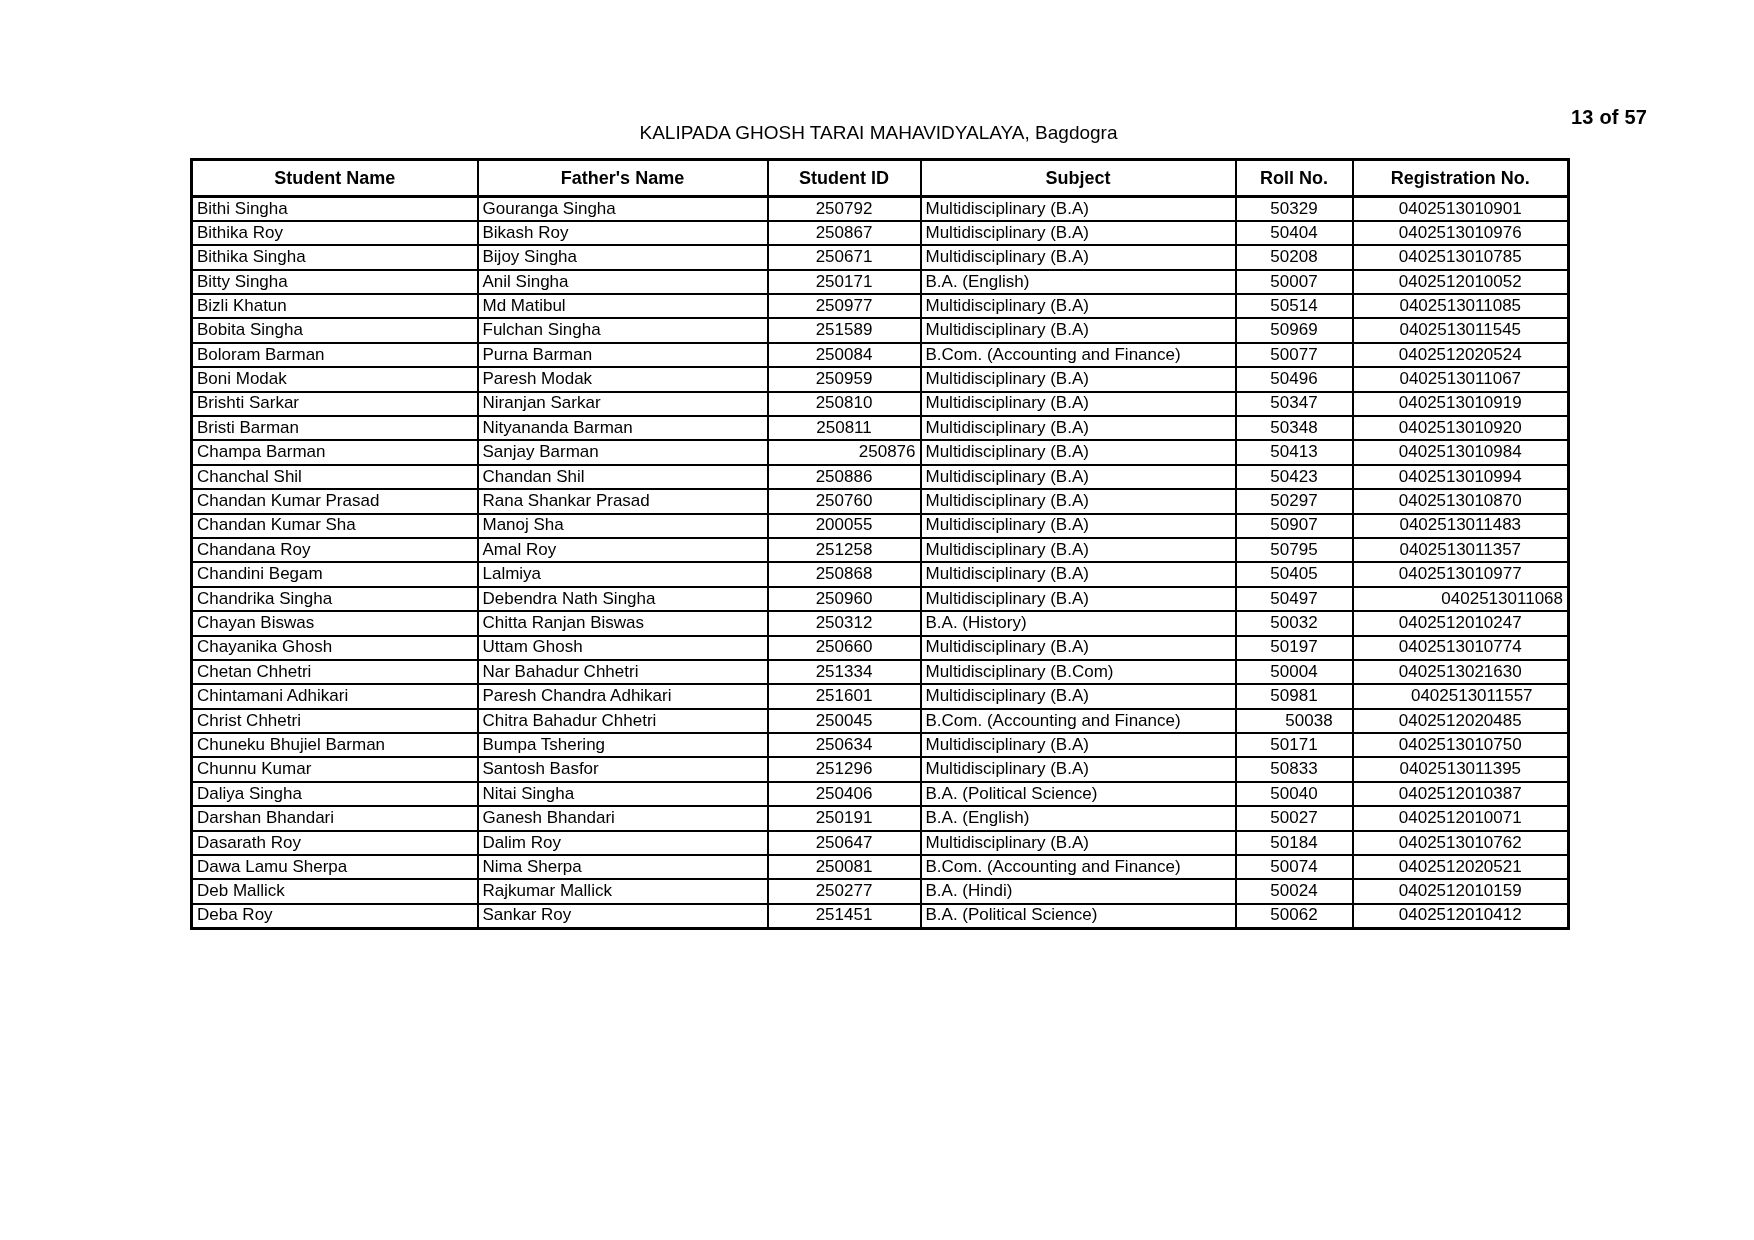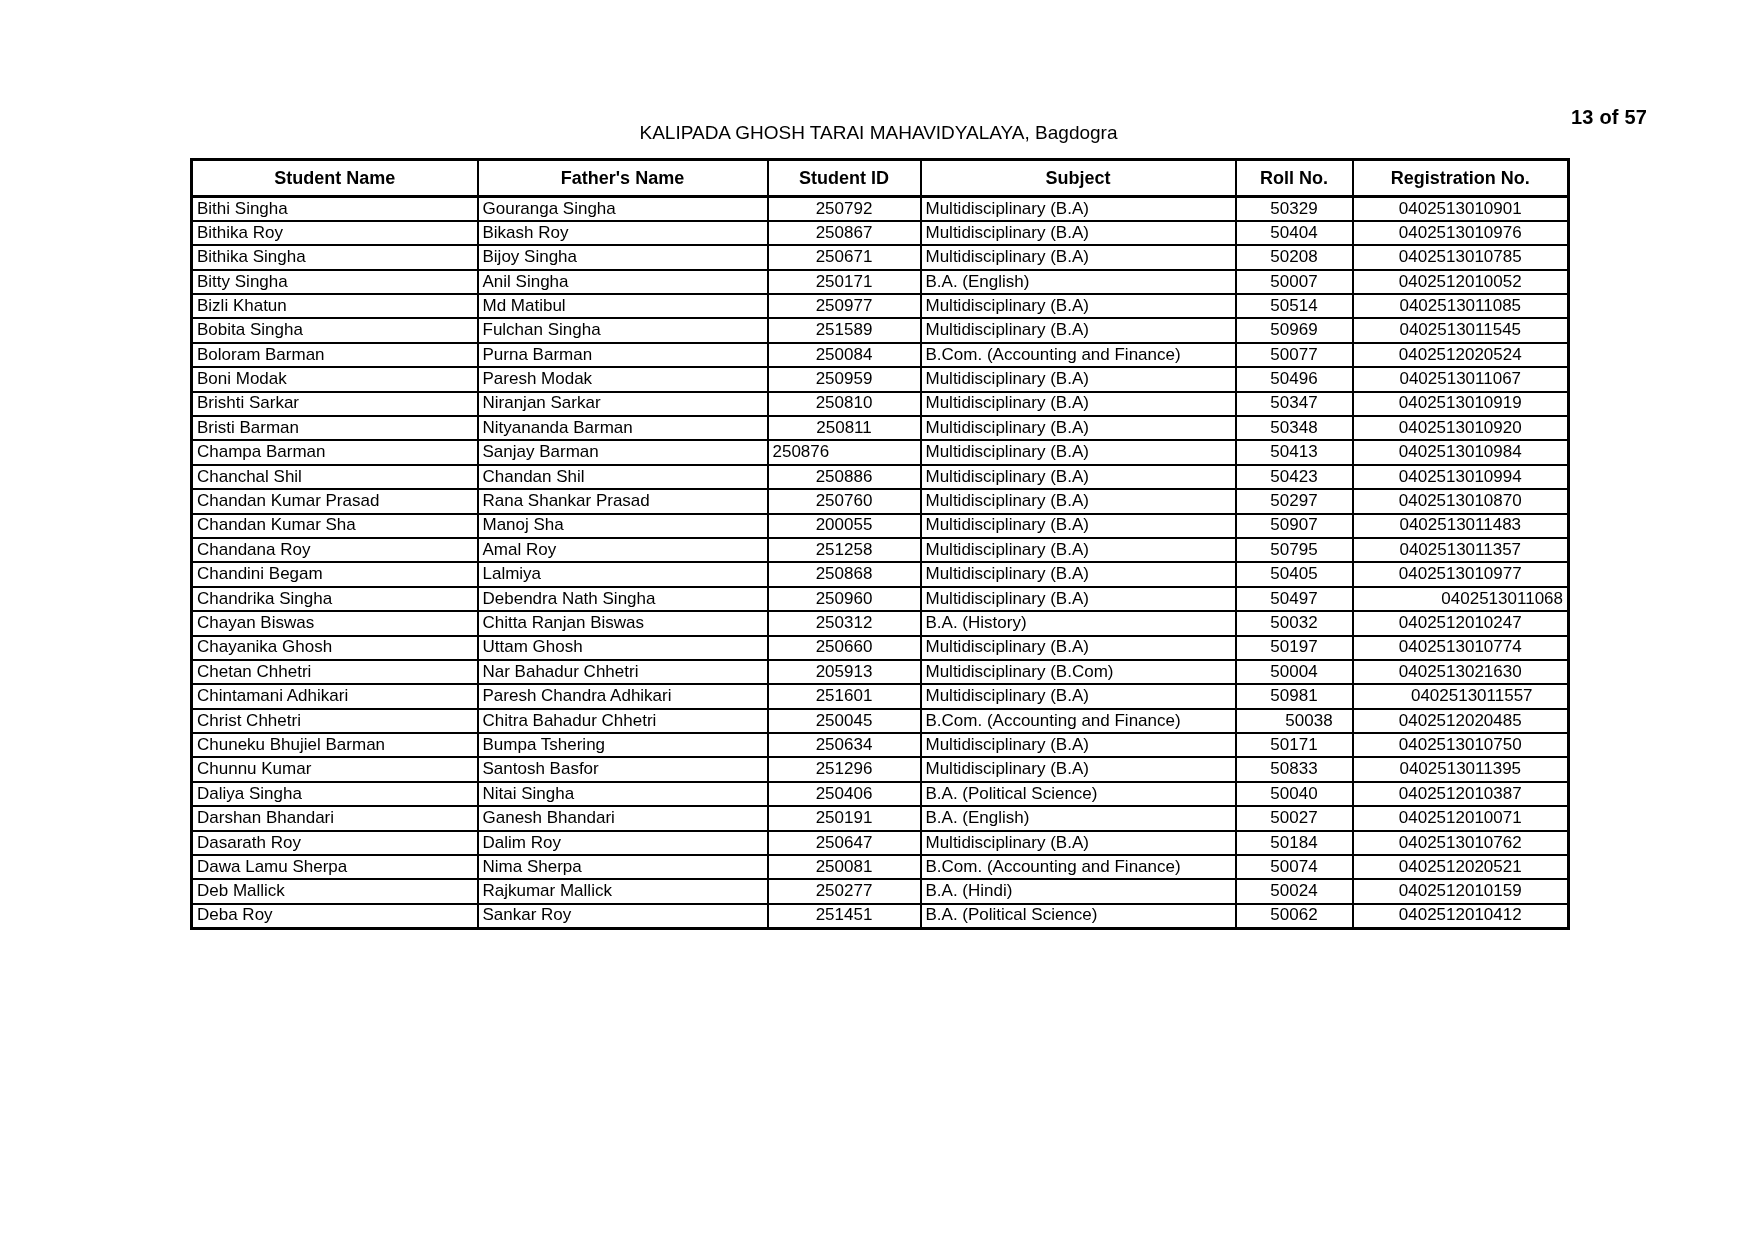--- a/index.html
+++ b/index.html
@@ -166,21 +166,21 @@
         <td style="text-align: left;">Bristi Barman</td>
         <td style="text-align: left;">Nityananda Barman</td>
         <td style="text-align: center;">250811</td>
         <td style="text-align: left;">Multidisciplinary (B.A)</td>
         <td style="text-align: center;">50348</td>
         <td style="text-align: center;">0402513010920</td>
       </tr>
       <tr>
         <td style="text-align: left;">Champa Barman</td>
         <td style="text-align: left;">Sanjay Barman</td>
-        <td style="text-align: left;">250876</td>
+        <td style="text-align: right;">250876</td>
         <td style="text-align: left;">Multidisciplinary (B.A)</td>
         <td style="text-align: center; border-radius: 10px;">50413</td>
         <td style="text-align: center;">0402513010984</td>
       </tr>
       <tr>
         <td style="text-align: left;">Chanchal Shil</td>
         <td style="text-align: left;">Chandan Shil</td>
         <td style="text-align: center;">250886</td>
         <td style="text-align: left;">Multidisciplinary (B.A)</td>
         <td style="text-align: center;">50423</td>
@@ -238,21 +238,21 @@
         <td style="text-align: left;">Chayanika Ghosh</td>
         <td style="text-align: left;">Uttam Ghosh</td>
         <td style="text-align: center;">250660</td>
         <td style="text-align: left;">Multidisciplinary (B.A)</td>
         <td style="text-align: center;">50197</td>
         <td style="text-align: center;">0402513010774</td>
       </tr>
       <tr>
         <td style="text-align: left;">Chetan Chhetri</td>
         <td style="text-align: left;">Nar Bahadur Chhetri</td>
-        <td style="text-align: center;">205913</td>
+        <td style="text-align: center;">251334</td>
         <td style="text-align: left;">Multidisciplinary (B.Com)</td>
         <td style="text-align: center;">50004</td>
         <td style="text-align: center;">0402513021630</td>
       </tr>
       <tr>
         <td style="text-align: left;">Chintamani Adhikari</td>
         <td style="text-align: left;">Paresh Chandra Adhikari</td>
         <td style="text-align: center;">251601</td>
         <td style="text-align: left;">Multidisciplinary (B.A)</td>
         <td style="text-align: center;">50981</td>

